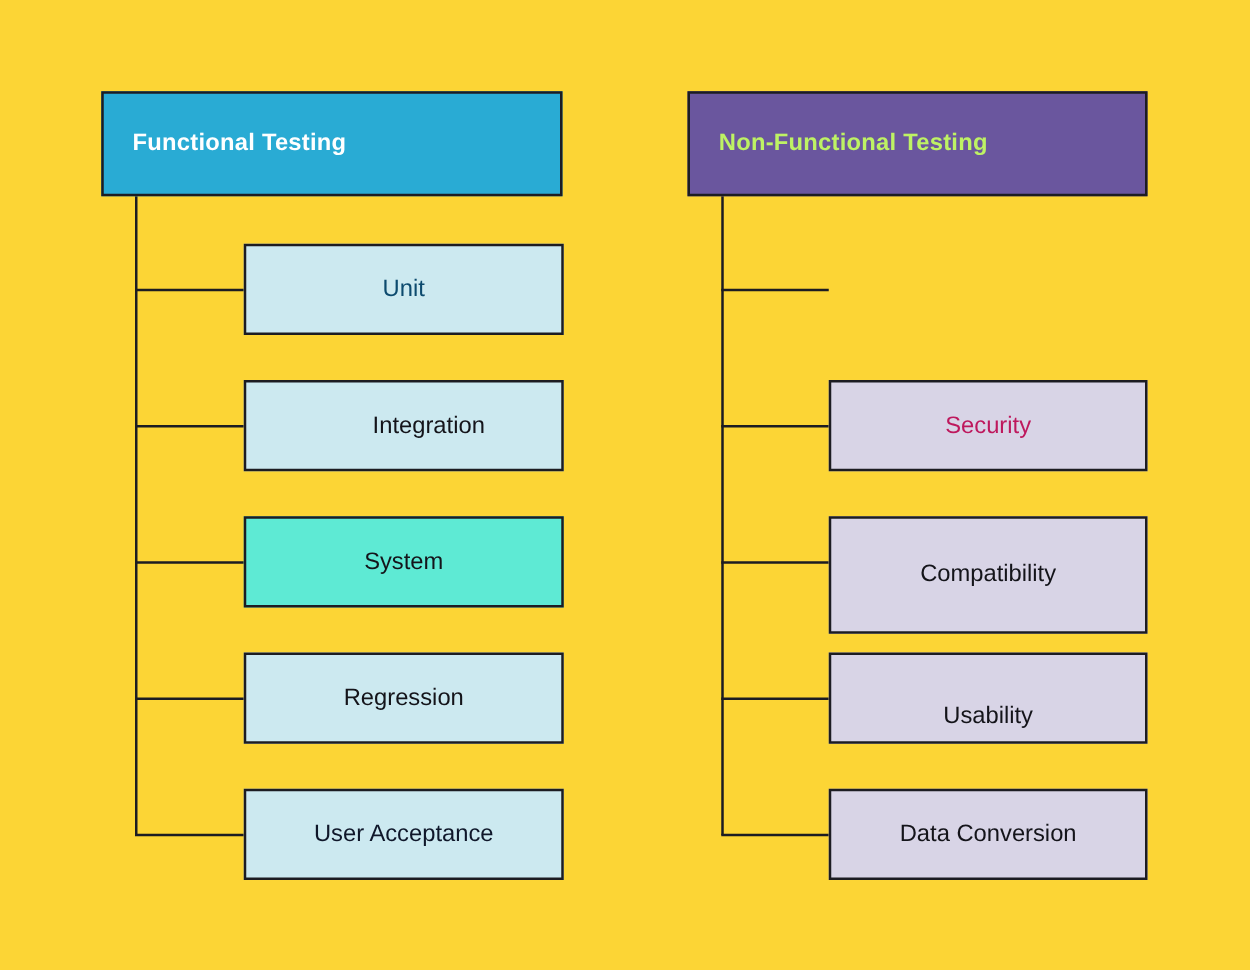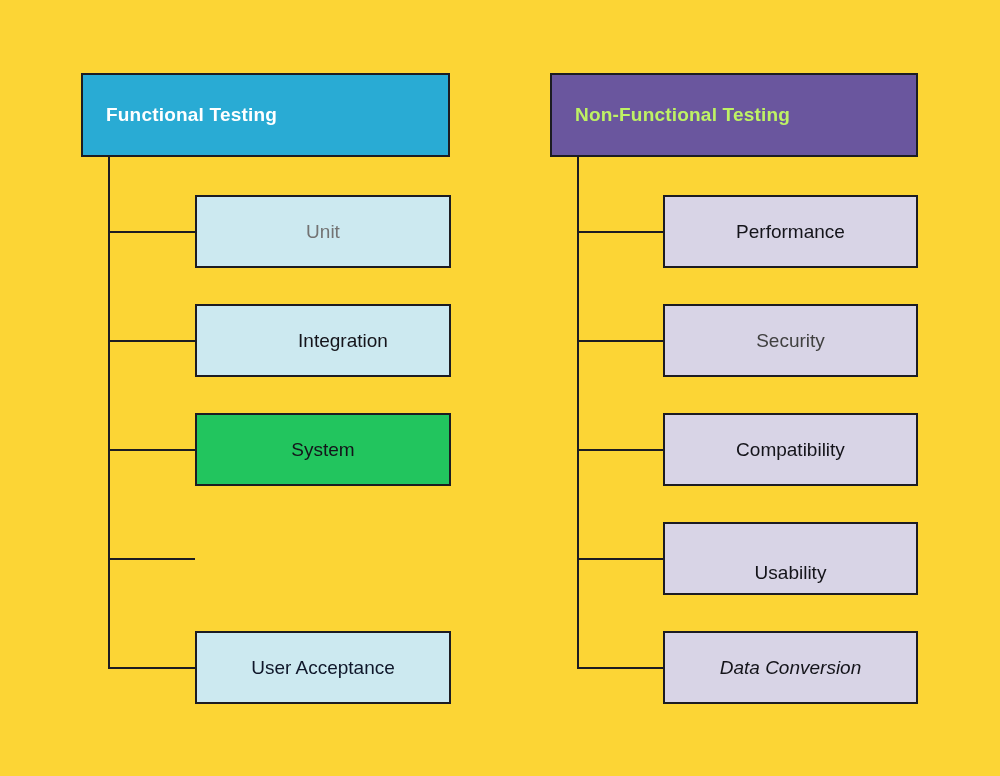--- a/index.html
+++ b/index.html
@@ -73,55 +73,55 @@
 
 <div id="canvas">
 
 <div class="column">
       <div class="trunk" style="left: 108px; top: 157px; height: 510.5px; background: rgb(28, 28, 34);"></div>
       <div class="header-box" style="left: 81px; top: 73px; width: 369px; height: 84px; background: rgb(41, 171, 212); border-color: rgb(28, 28, 34);">
         <span class="header-label" style="color: rgb(255, 255, 255);">Functional Testing</span>
       </div>
       <div class="stub" style="left: 108px; top: 230.5px; width: 87px; background: rgb(28, 28, 34);"></div>
       <div class="child-box" style="left: 195px; top: 195px; width: 256px; height: 73px; background: rgb(204, 233, 240); border-color: rgb(28, 28, 34);">
-        <span class="child-label" style="color: #737373;">Unit</span>
+        <span class="child-label" style="color: #0c4a6e;">Unit</span>
       </div>
       <div class="stub" style="left: 108px; top: 339.5px; width: 87px; background: rgb(28, 28, 34);"></div>
       <div class="child-box" style="left: 195px; top: 304px; width: 256px; height: 73px; background: rgb(204, 233, 240); border-color: rgb(28, 28, 34); padding-left: 40px;">
         <span class="child-label" style="color: rgb(20, 20, 26);">Integration</span>
       </div>
       <div class="stub" style="left: 108px; top: 448.5px; width: 87px; background: rgb(28, 28, 34);"></div>
-      <div class="child-box" style="left: 195px; top: 413px; width: 256px; height: 73px; background: #22c55e; border-color: rgb(28, 28, 34);">
+      <div class="child-box" style="left: 195px; top: 413px; width: 256px; height: 73px; background: #5eead4; border-color: rgb(28, 28, 34);">
         <span class="child-label" style="color: rgb(20, 20, 26);">System</span>
       </div>
       <div class="stub" style="left: 108px; top: 557.5px; width: 87px; background: rgb(28, 28, 34);"></div>
+      <div class="child-box" style="left: 195px; top: 522px; width: 256px; height: 73px; background: rgb(204, 233, 240); border-color: rgb(28, 28, 34);">
+        <span class="child-label" style="color: rgb(20, 20, 26);">Regression</span>
+      </div>
       <div class="stub" style="left: 108px; top: 666.5px; width: 87px; background: rgb(28, 28, 34);"></div>
       <div class="child-box" style="left: 195px; top: 631px; width: 256px; height: 73px; background: rgb(204, 233, 240); border-color: rgb(28, 28, 34);">
         <span class="child-label" style="color: #0f172a;">User Acceptance</span>
       </div>
     </div>
     <div class="column">
       <div class="trunk" style="left: 577px; top: 157px; height: 510.5px; background: rgb(28, 28, 34);"></div>
       <div class="header-box" style="left: 550px; top: 73px; width: 368px; height: 84px; background: rgb(106, 86, 158); border-color: rgb(28, 28, 34);">
         <span class="header-label" style="color: #bef264;">Non-Functional Testing</span>
       </div>
       <div class="stub" style="left: 577px; top: 230.5px; width: 86px; background: rgb(28, 28, 34);"></div>
-      <div class="child-box" style="left: 663px; top: 195px; width: 255px; height: 73px; background: rgb(216, 212, 230); border-color: rgb(28, 28, 34);">
-        <span class="child-label" style="color: rgb(20, 20, 26);">Performance</span>
-      </div>
       <div class="stub" style="left: 577px; top: 339.5px; width: 86px; background: rgb(28, 28, 34);"></div>
       <div class="child-box" style="left: 663px; top: 304px; width: 255px; height: 73px; background: rgb(216, 212, 230); border-color: rgb(28, 28, 34);">
-        <span class="child-label" style="color: #404040;">Security</span>
+        <span class="child-label" style="color: #be185d;">Security</span>
       </div>
       <div class="stub" style="left: 577px; top: 448.5px; width: 86px; background: rgb(28, 28, 34);"></div>
-      <div class="child-box" style="left: 663px; top: 413px; width: 255px; height: 73px; background: rgb(216, 212, 230); border-color: rgb(28, 28, 34);">
+      <div class="child-box" style="left: 663px; top: 413px; width: 255px; height: 94px; background: rgb(216, 212, 230); border-color: rgb(28, 28, 34);">
         <span class="child-label" style="color: rgb(20, 20, 26);">Compatibility</span>
       </div>
       <div class="stub" style="left: 577px; top: 557.5px; width: 86px; background: rgb(28, 28, 34);"></div>
       <div class="child-box" style="left: 663px; top: 522px; width: 255px; height: 73px; background: rgb(216, 212, 230); border-color: rgb(28, 28, 34);">
         <span class="child-label" style="color: rgb(20, 20, 26); margin-top: 28px;">Usability</span>
       </div>
       <div class="stub" style="left: 577px; top: 666.5px; width: 86px; background: rgb(28, 28, 34);"></div>
-      <div class="child-box" style="left: 663px; top: 631px; width: 255px; height: 73px; background: rgb(216, 212, 230); border-color: rgb(28, 28, 34); font-style: italic;">
+      <div class="child-box" style="left: 663px; top: 631px; width: 255px; height: 73px; background: rgb(216, 212, 230); border-color: rgb(28, 28, 34);">
         <span class="child-label" style="color: rgb(20, 20, 26);">Data Conversion</span>
       </div>
     </div>
   </div>
 
 </body></html>

